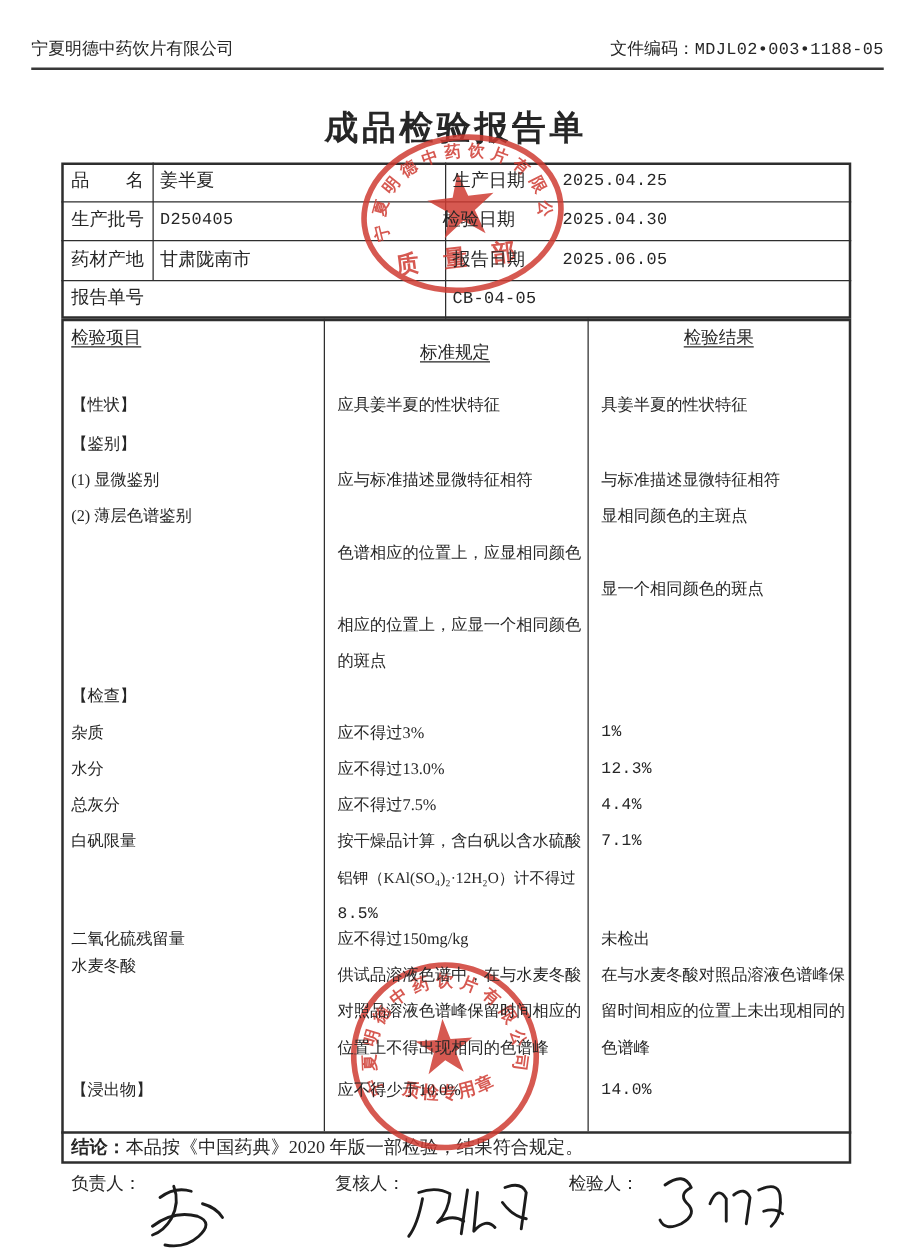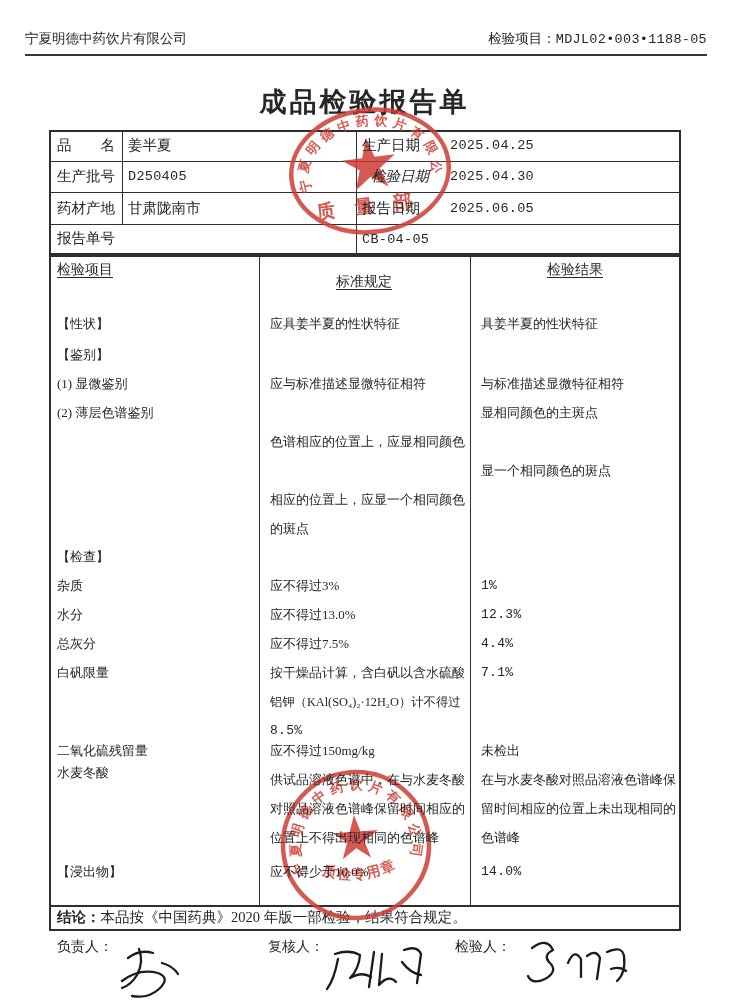--- a/index.html
+++ b/index.html
@@ -23,21 +23,21 @@
   .stamp{opacity:.84;}
   .stamp text,.stamp textPath{fill:#cf3a31;font-family:"Liberation Serif","DejaVu Serif",serif;font-weight:700;}
 </style>
 </head>
 <body>
 
 <div class="page" id="pg">
 
   <span class="abs hdr-txt" style="left:25px;top:30px;">宁夏明德中药饮片有限公司</span>
   <span class="abs hdr-txt" style="right:22px;top:30px;">
-    <span>检验项目：</span><span class="mono">MDJL02•003•1188-05</span>
+    <span>文件编码：</span><span class="mono">MDJL02•003•1188-05</span>
   </span>
   <div class="rule"></div>
 
   <div class="title">成品检验报告单</div>
 
   <div class="box" style="left:49px;top:130px;width:632px;height:125px;"></div>
   <div class="ln" style="left:49px;top:161px;width:632px;height:1px;"></div>
   <div class="ln" style="left:49px;top:192px;width:632px;height:1px;"></div>
   <div class="ln" style="left:49px;top:224px;width:632px;height:1px;"></div>
   <div class="ln" style="left:122px;top:130px;width:1px;height:94px;"></div>
@@ -113,21 +113,21 @@
 
 <div class="irow" style="top: 130px;">
       <span class="islot" style="left: 8px;">品　　名</span>
       <span class="islot" style="left: 79px;">姜半夏</span>
       <span class="islot" style="left: 313px;">生产日期</span>
       <span class="islot mono" style="left: 401px;">2025.04.25</span>
     </div>
     <div class="irow" style="top: 161.25px;">
       <span class="islot" style="left: 8px;">生产批号</span>
       <span class="islot mono" style="left: 79px;">D250405</span>
-      <span class="islot" style="left: 322px; font-style: italic;">检验日期</span>
+      <span class="islot" style="left: 305px;">检验日期</span>
       <span class="islot mono" style="left: 401px;">2025.04.30</span>
     </div>
     <div class="irow" style="top: 192.5px;">
       <span class="islot" style="left: 8px;">药材产地</span>
       <span class="islot" style="left: 79px;">甘肃陇南市</span>
       <span class="islot" style="left: 313px;">报告日期</span>
       <span class="islot mono" style="left: 401px;">2025.06.05</span>
     </div>
     <div class="irow" style="top: 223.75px;">
       <span class="islot" style="left: 8px; font-family: Liberation Mono, monospace;">报告单号</span>

